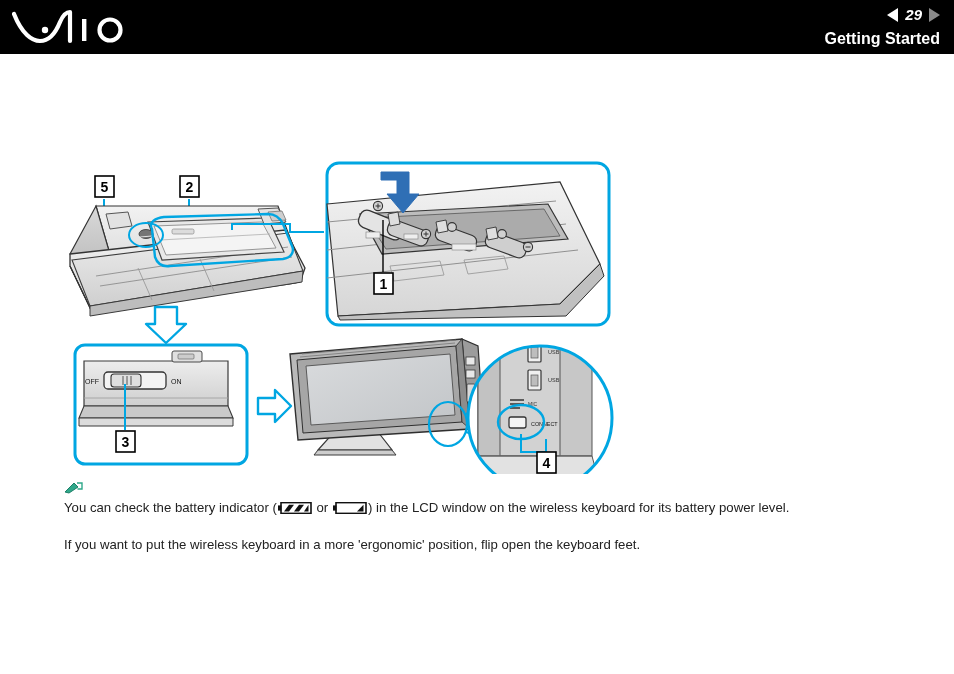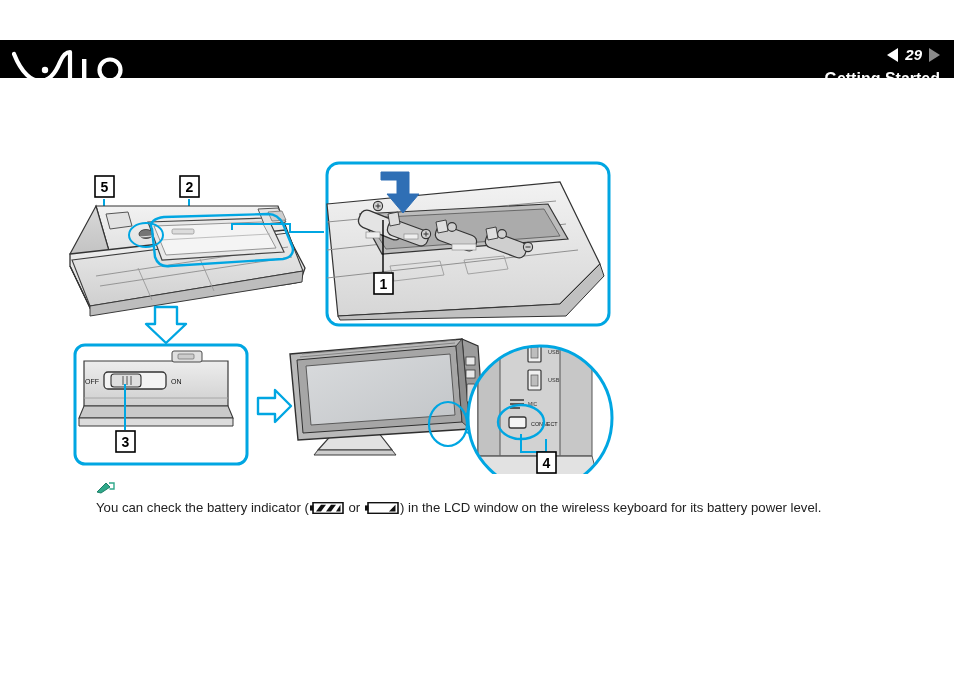--- a/index.html
+++ b/index.html
@@ -8,23 +8,22 @@
     width: 954px; height: 674px;
     background: #ffffff;
     font-family: "Liberation Sans", sans-serif;
     overflow: hidden;
     position: relative;
   }
 
   
   #header {
     position: absolute; left:0; top:0;
-    width: 954px; height: 38px;
+    width: 954px; height: 54px;
     background: #000000;
-    margin-top: 40px;
   }
   #vaio-logo {
     position: absolute; left: 12px; top: 8px;
     width: 120px; height: 38px;
   }
   #nav-cluster {
     position: absolute; right: 14px; top: 5px;
     width: 130px; height: 46px;
     text-align: right;
   }
@@ -59,21 +58,20 @@
   #figure {
     position:absolute; left:0; top:54px;
     width:954px; height:420px;
   }
   #figure svg { display:block; }
 
   
   #content {
     position:absolute; left:64px; top:480px;
     width: 840px;
-    margin-left: 32px;
   }
   #note-icon-wrap { height: 16px; margin-bottom:2px; }
   .para {
     font-size: 13.2px;
     color: #222222;
     line-height: 19px;
     margin: 0 0 0 0;
   }
   #para-note { margin-top: 1px; }
   #para-2 { margin-top: 13px; width: 832px; }
@@ -365,13 +363,14 @@
             <polygon points="16,9.4 21,2.8 26,2.8 21,9.4" fill="#111111"></polygon>
             <polygon points="26,9.4 30.5,2.8 30.5,9.4" fill="#111111"></polygon>
           </g>
         </svg></span><span> or </span><span class="batt"><svg width="34" height="12" viewBox="0 0 34 12">
           <rect x="3" y="0.6" width="30" height="10.8" fill="#ffffff" stroke="#111111" stroke-width="1.6"></rect>
           <rect x="0" y="3.4" width="3.4" height="5.2" fill="#111111"></rect>
           <polygon points="24,9.4 30.5,2.8 30.5,9.4" fill="#111111"></polygon>
         </svg></span><span>) in the LCD window on the wireless keyboard for its battery power level.</span></p>
 
 
+  <p class="para" id="para-3">If you want to put the wireless keyboard in a more 'ergonomic' position, flip open the keyboard feet.</p>
 </div>
 
 </body></html>

